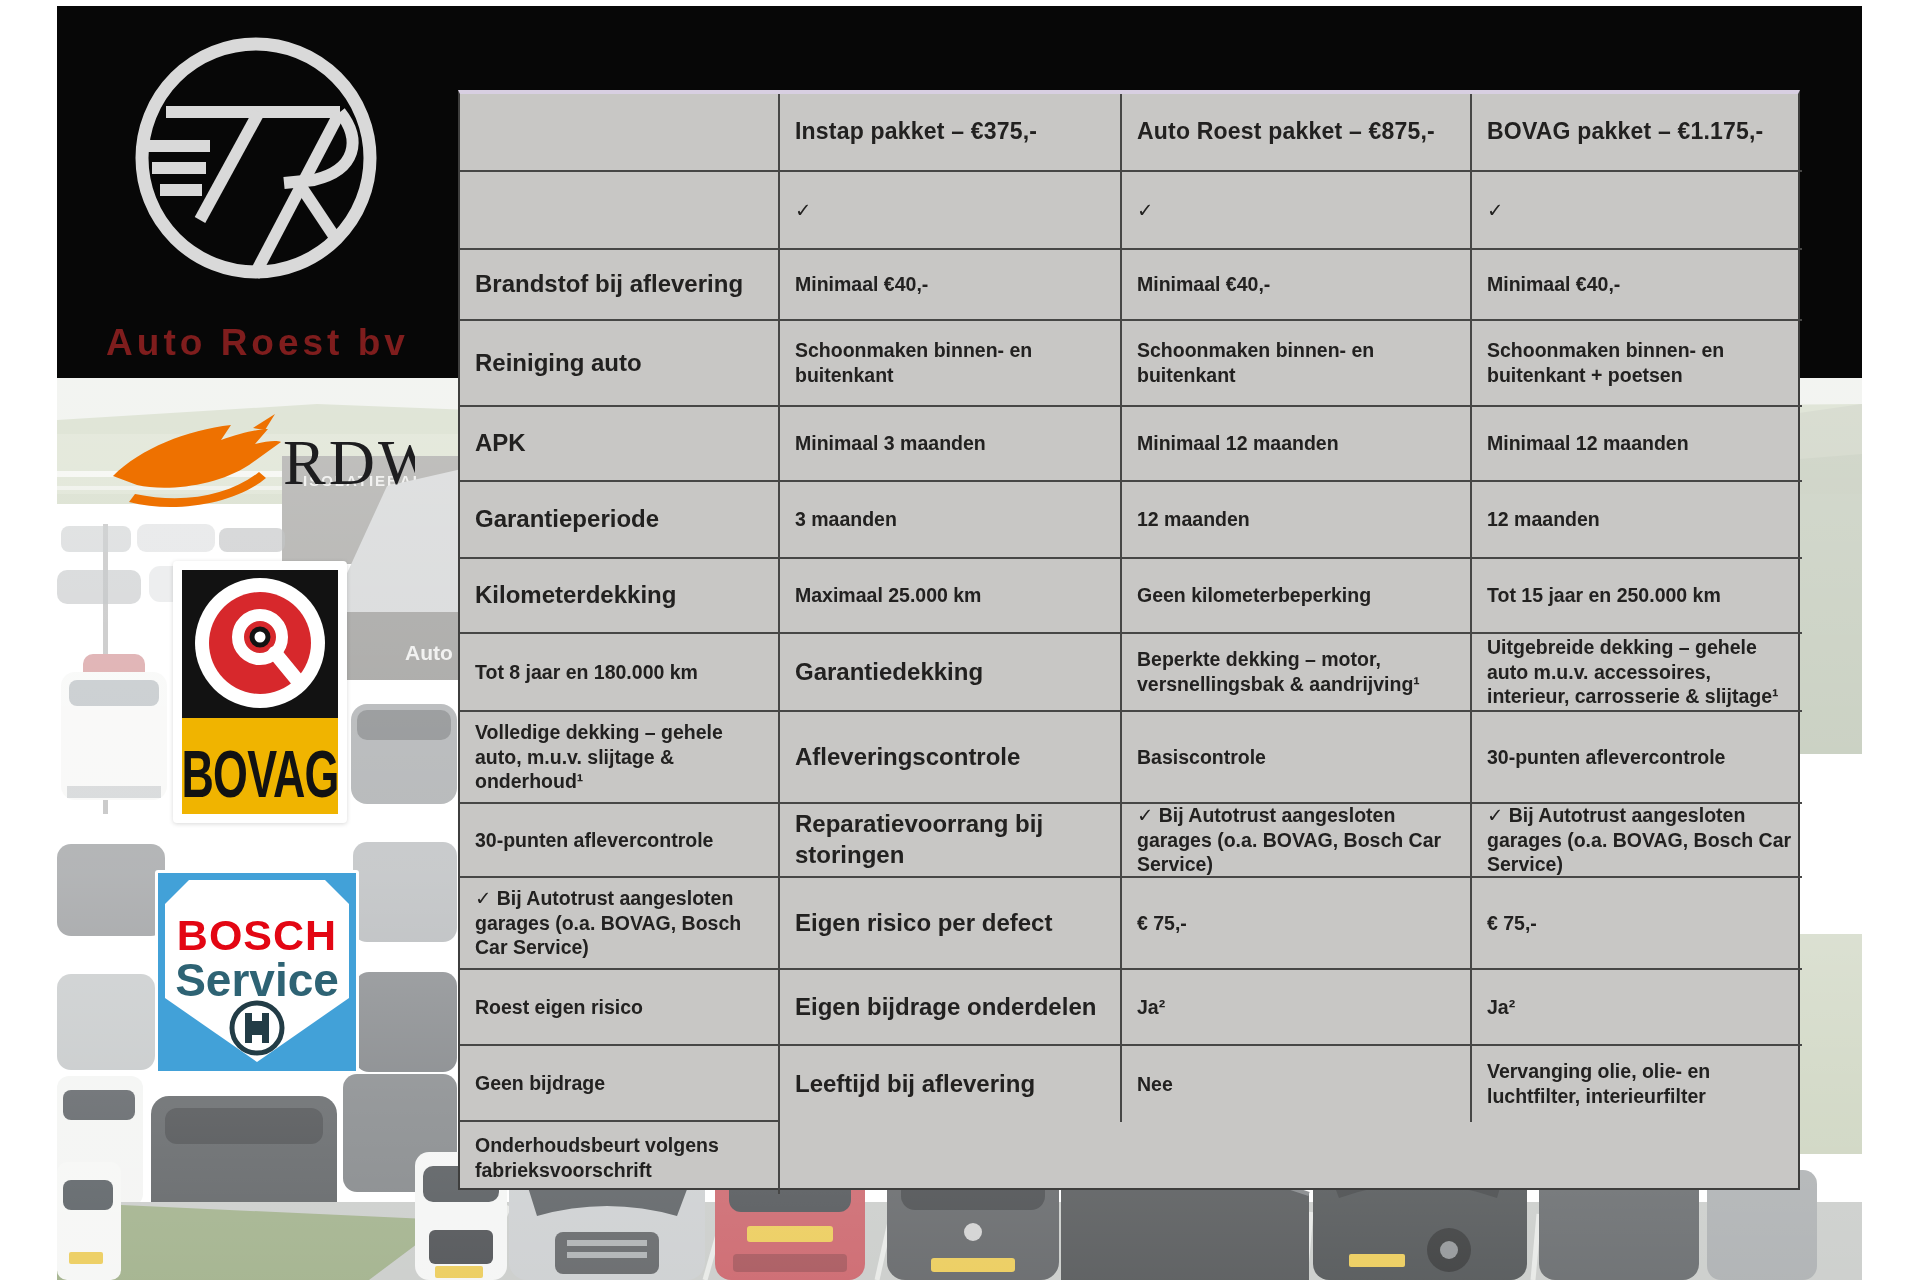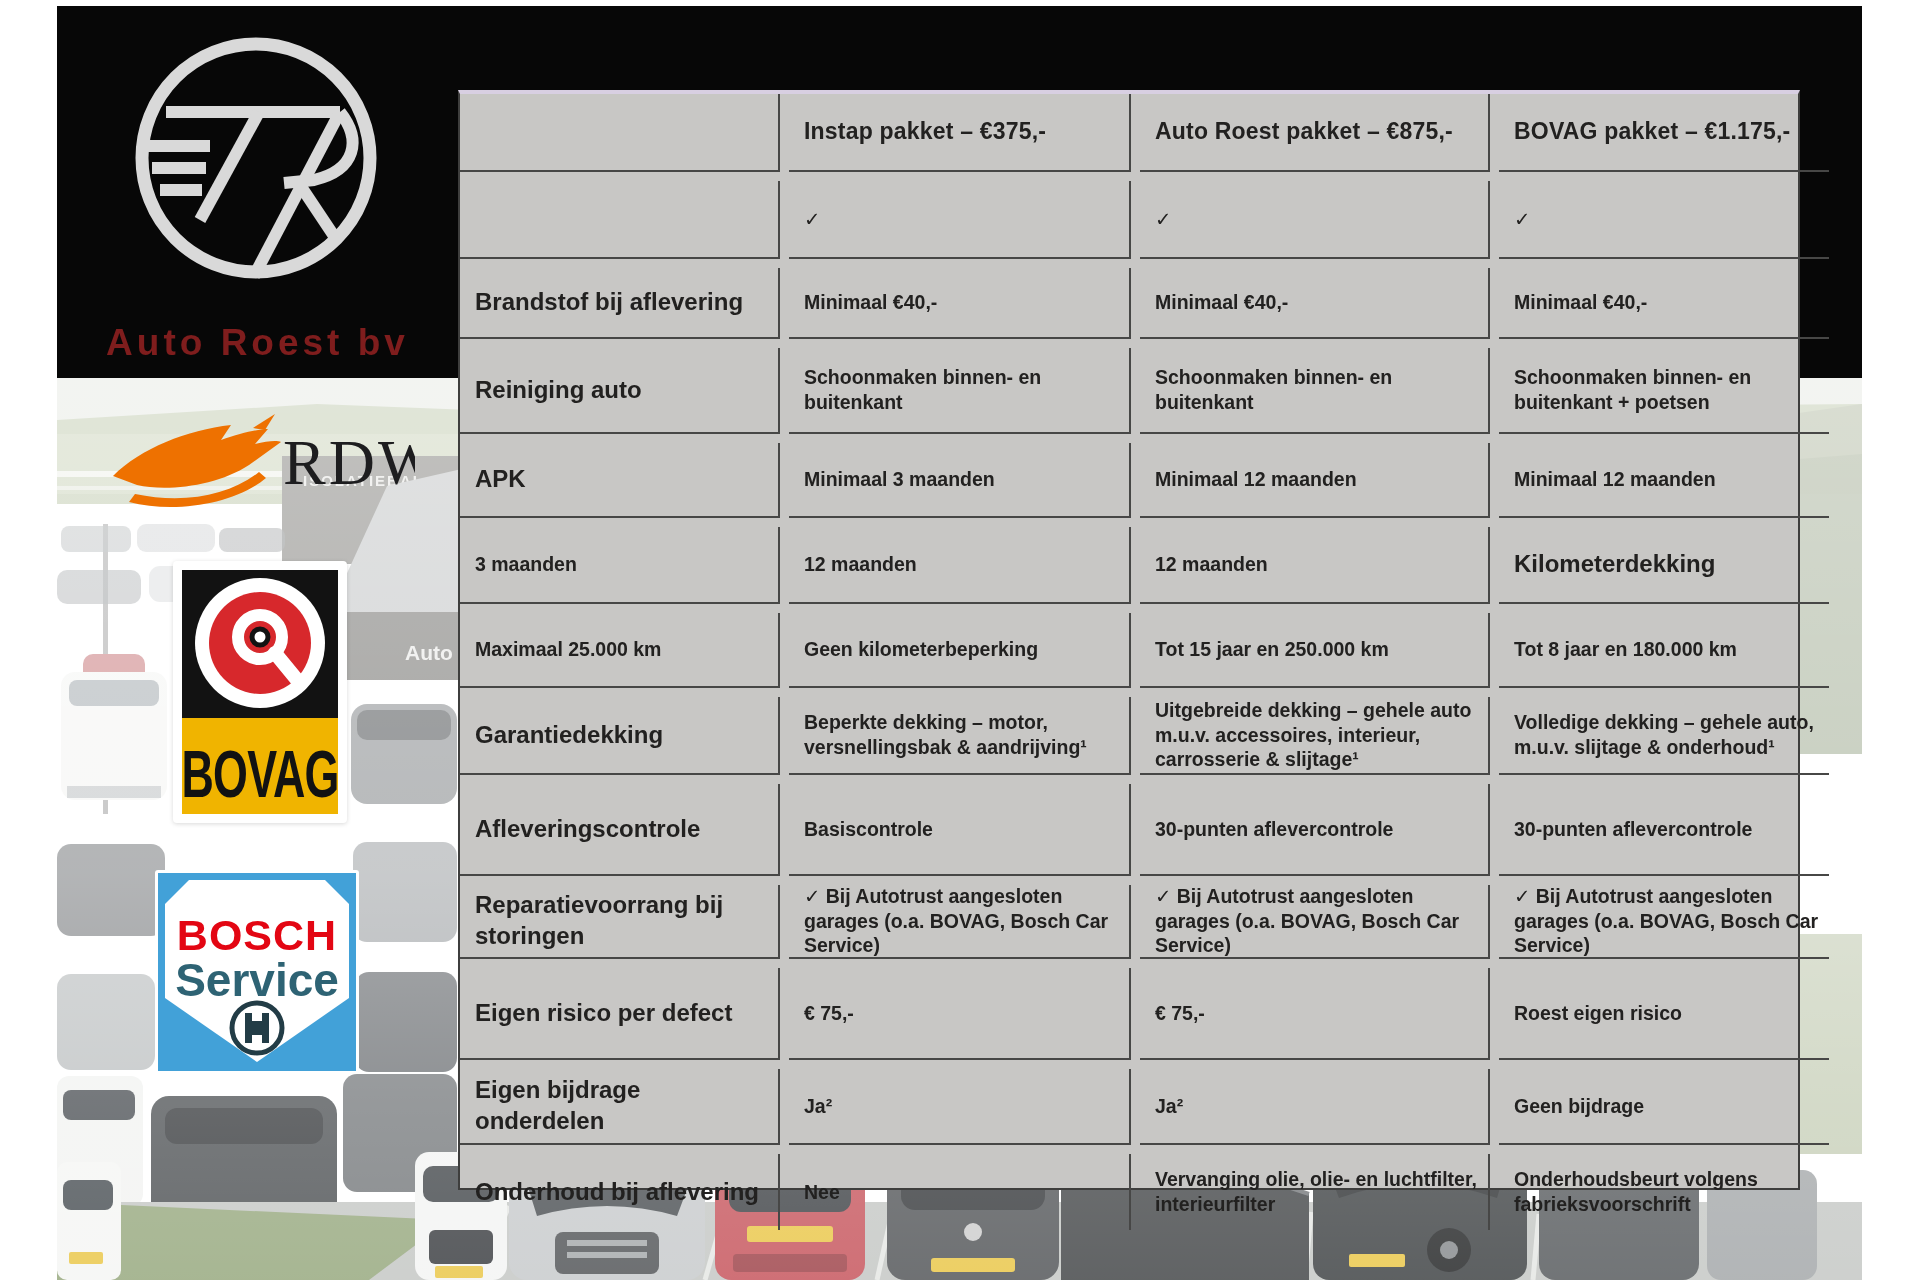--- a/index.html
+++ b/index.html
@@ -215,41 +215,42 @@
     <text x="102" y="80" text-anchor="middle" font-size="43" font-weight="bold" letter-spacing="1" fill="#e30613">BOSCH</text>
     <text x="102" y="126" text-anchor="middle" font-size="46" font-weight="bold" fill="#2e6374">Service</text>
     <g>
       <circle cx="102" cy="158" r="25" fill="#ffffff" stroke="#223c46" stroke-width="5"></circle>
       <rect x="90" y="143" width="7" height="30" fill="#223c46"></rect>
       <rect x="107" y="143" width="7" height="30" fill="#223c46"></rect>
       <rect x="95" y="151" width="14" height="14" fill="#223c46"></rect>
     </g>
   </svg>
 
-  <div class="pkg-table" style="grid-template-columns: 320px 342px 350px 330px; grid-template-rows: 78px 78px 71px 86px 75px 77px 75px 78px 92px 74px 92px 76px 76px 72px; gap: 9px;">
+  <div class="pkg-table" style="grid-template-columns: 320px 342px 350px 330px; grid-template-rows: 78px 78px 71px 86px 75px 77px 75px 78px 92px 74px 92px 76px 76px 72px;">
       <div class="cell hdr"></div>
       <div class="cell hdr">Instap pakket – €375,-</div>
       <div class="cell hdr">Auto Roest pakket – €875,-</div>
       <div class="cell hdr">BOVAG pakket – €1.175,-</div>
       <div class="cell lbl"></div>
       <div class="cell val">✓</div>
       <div class="cell val">✓</div>
       <div class="cell val">✓</div>
       <div class="cell lbl">Brandstof bij aflevering</div>
       <div class="cell val">Minimaal €40,-</div>
       <div class="cell val">Minimaal €40,-</div>
       <div class="cell val">Minimaal €40,-</div>
       <div class="cell lbl">Reiniging auto</div>
       <div class="cell val">Schoonmaken binnen- en buitenkant</div>
       <div class="cell val">Schoonmaken binnen- en buitenkant</div>
       <div class="cell val">Schoonmaken binnen- en buitenkant + poetsen</div>
       <div class="cell lbl">APK</div>
       <div class="cell val">Minimaal 3 maanden</div>
       <div class="cell val">Minimaal 12 maanden</div>
       <div class="cell val">Minimaal 12 maanden</div>
+      <div class="cell lbl">Garantieperiode</div>
       <div class="cell val">3 maanden</div>
       <div class="cell val">12 maanden</div>
       <div class="cell val">12 maanden</div>
       <div class="cell lbl">Kilometerdekking</div>
       <div class="cell val">Maximaal 25.000 km</div>
       <div class="cell val">Geen kilometerbeperking</div>
       <div class="cell val">Tot 15 jaar en 250.000 km</div>
       <div class="cell val">Tot 8 jaar en 180.000 km</div>
       <div class="cell lbl">Garantiedekking</div>
       <div class="cell val">Beperkte dekking – motor, versnellingsbak &amp; aandrijving¹</div>
@@ -264,19 +265,19 @@
       <div class="cell val">✓ Bij Autotrust aangesloten garages (o.a. BOVAG, Bosch Car Service)</div>
       <div class="cell val">✓ Bij Autotrust aangesloten garages (o.a. BOVAG, Bosch Car Service)</div>
       <div class="cell lbl">Eigen risico per defect</div>
       <div class="cell val">€ 75,-</div>
       <div class="cell val">€ 75,-</div>
       <div class="cell val">Roest eigen risico</div>
       <div class="cell lbl">Eigen bijdrage onderdelen</div>
       <div class="cell val">Ja²</div>
       <div class="cell val">Ja²</div>
       <div class="cell val">Geen bijdrage</div>
-      <div class="cell lbl">Onderhoud bij aflevering</div>
+      <div class="cell lbl">Leeftijd bij aflevering</div>
       <div class="cell val">Nee</div>
       <div class="cell val">Vervanging olie, olie- en luchtfilter, interieurfilter</div>
       <div class="cell val">Onderhoudsbeurt volgens fabrieksvoorschrift</div>
     </div>
 
 </div>
 
 </body></html>

